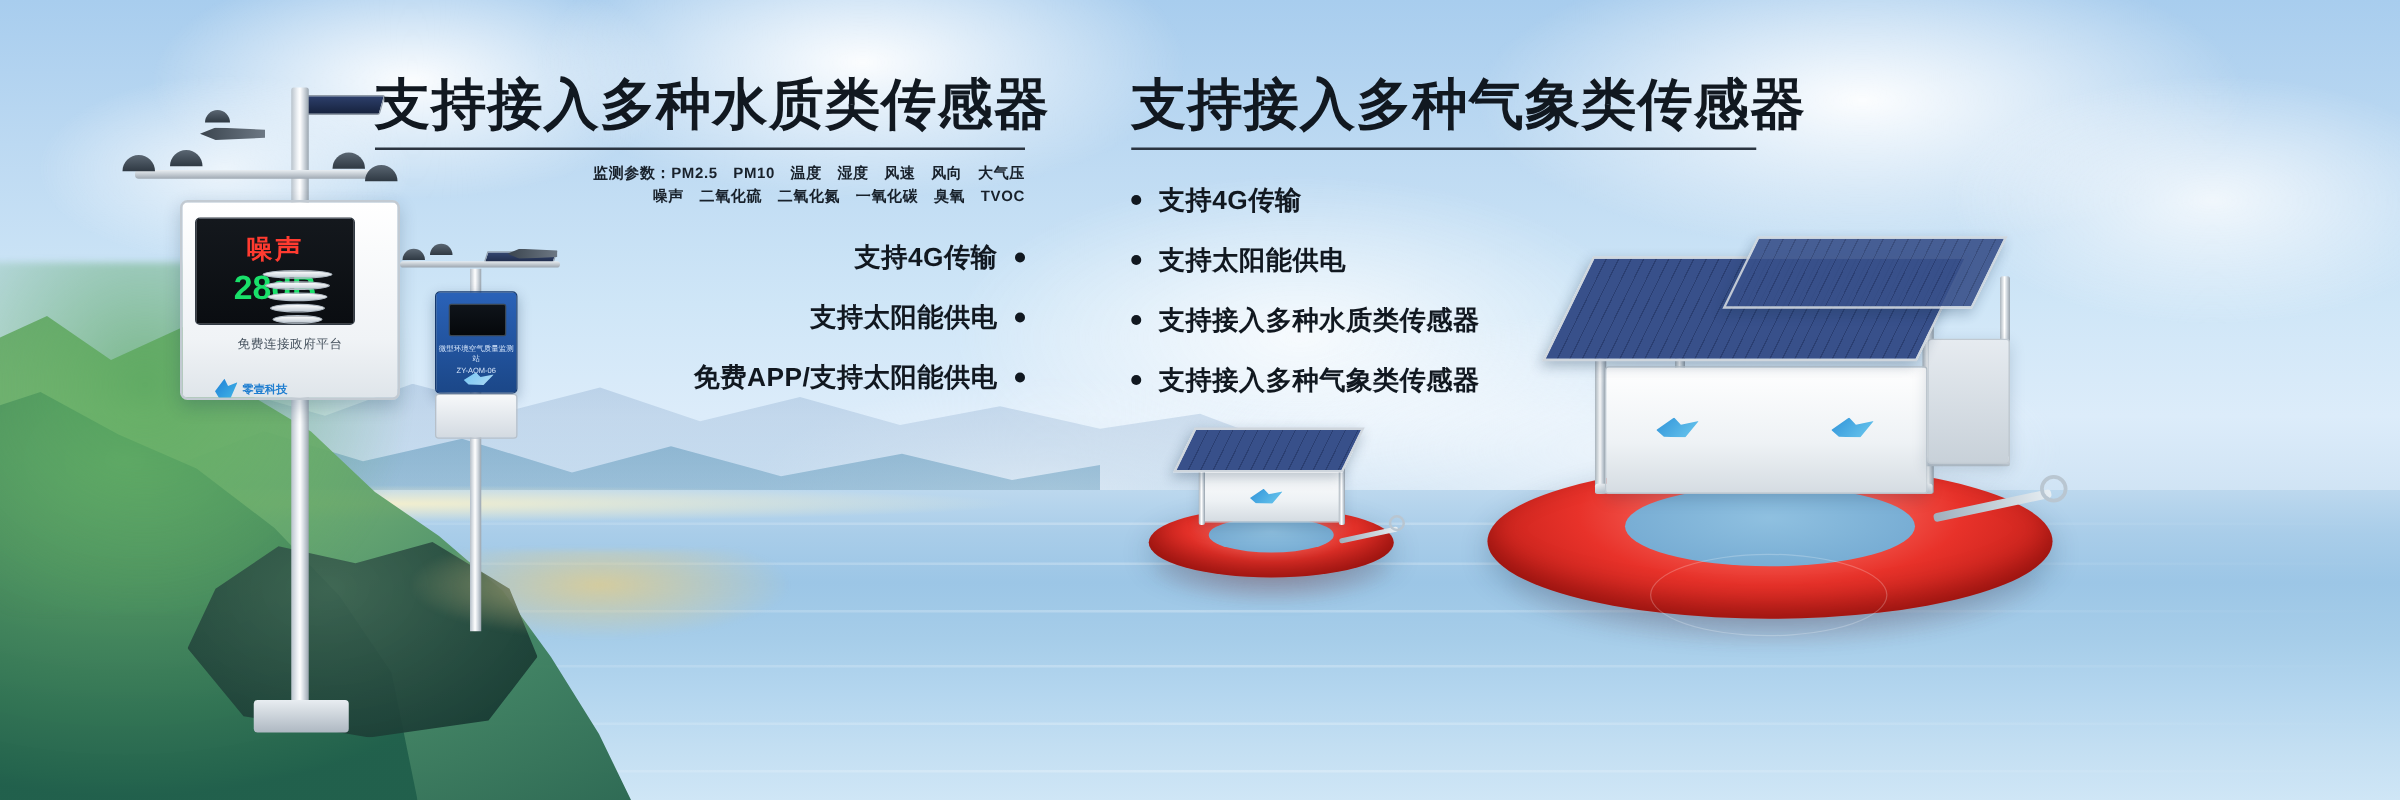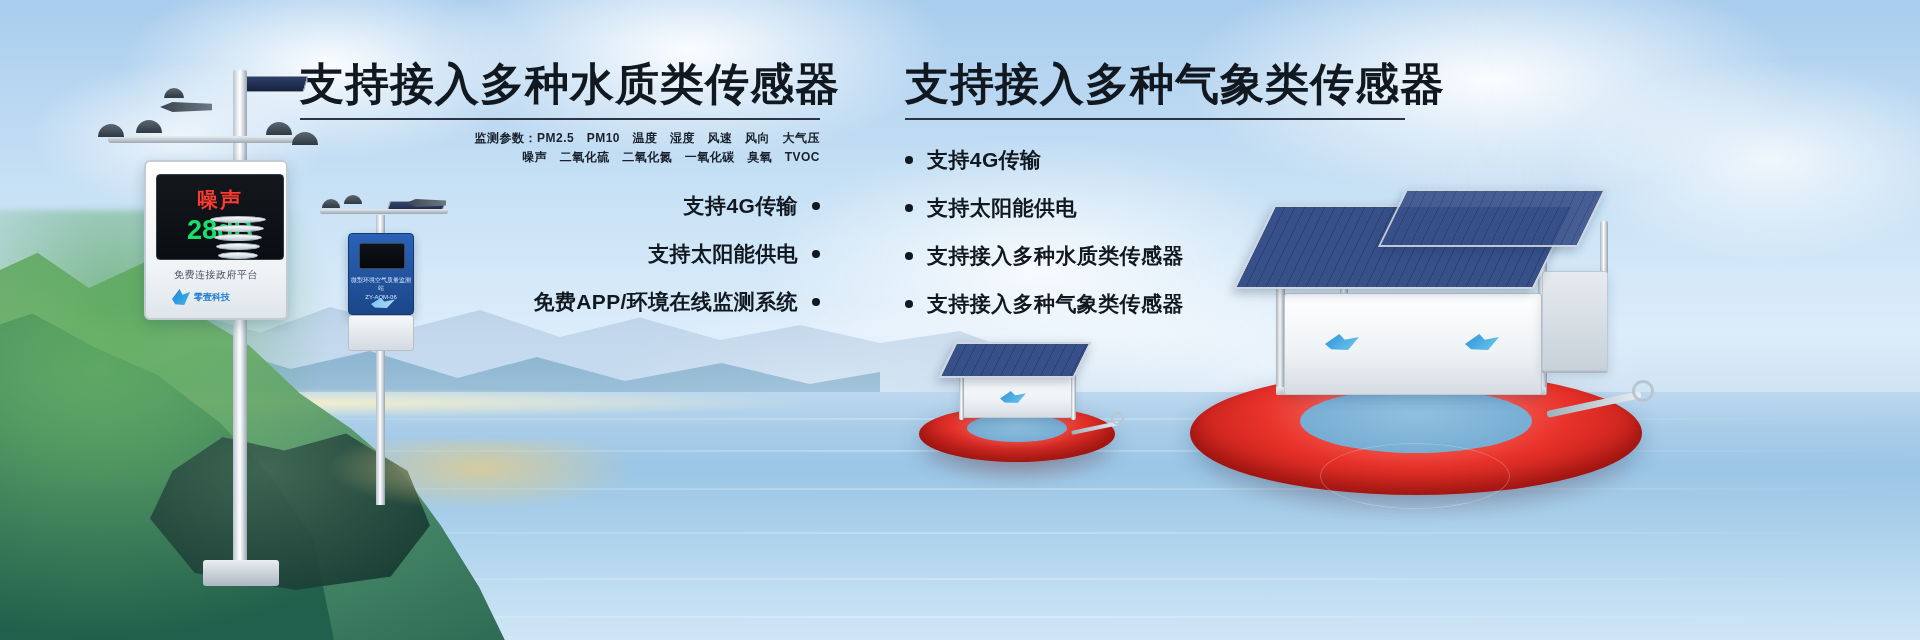--- a/index.html
+++ b/index.html
@@ -129,40 +129,40 @@
   .radshield i:nth-child(4){width:44px;margin-left:6px;}
   .radshield i:nth-child(5){width:40px;margin-left:8px;}
   .solar-small {
     position:absolute; left:180px; top:36px; width:66px; height:16px;
     background:linear-gradient(180deg,#2d3f6b,#16223d);
     border:1px solid #8f9aa6; border-radius:2px;
     transform:skewX(-16deg);
   }
 
   .panel-main {
-    position:absolute; left:84px; top:120px; width:144px; height:160px;
+    position:absolute; left:84px; top:120px; width:176px; height:160px;
     background:linear-gradient(180deg,#ffffff,#f0f3f6 70%,#dfe5ea);
     border:2px solid #c2cad2; border-radius:6px;
     box-shadow:0 5px 14px rgba(20,50,80,.22);
     overflow:hidden;
   }
   .noise-screen {
     position:absolute; left:10px; top:12px; width:128px; height:86px;
     background:linear-gradient(180deg,#14181d,#0a0d11);
     border-radius:4px; border:1px solid #333b44;
     display:flex; flex-direction:column; align-items:center; justify-content:center;
   }
   .noise-label { color:#ff3b30; font-size:21px; font-weight:700; letter-spacing:2px; line-height:1.1;}
   .noise-value { color:#19e06a; font-size:27px; font-weight:700; line-height:1.2; margin-top:3px;}
   .panel-caption {
     position:absolute; left:0; top:106px; width:100%; text-align:center;
     font-size:10px; color:#46525e; letter-spacing:.5px;
   }
   .brand-chip {
-    position:absolute; left:26px; top:124px; width:96px; height:22px;
+    position:absolute; left:26px; top:138px; width:96px; height:22px;
     display:flex; align-items:center; gap:4px;
   }
   .brand-mark {
     width:18px;height:16px;
     background:linear-gradient(135deg,#1e7fd6,#43b7e8);
     clip-path:polygon(0% 62%,42% 0%,58% 36%,100% 18%,68% 100%,18% 96%);
   }
   .brand-txt{font-size:9px;color:#1f7ed0;font-weight:700;}
 
   
@@ -416,21 +416,21 @@
     <div class="bullets">
       <div class="bullet">
         <span>支持4G传输</span>
         <span class="dot"></span>
       </div>
       <div class="bullet">
         <span>支持太阳能供电</span>
         <span class="dot"></span>
       </div>
       <div class="bullet">
-        <span>免费APP/环境在线监测系统</span>
+        <span>免费APP/支持太阳能供电</span>
         <span class="dot"></span>
       </div>
     </div>
   </div>
 
   <div class="txt-right">
     <div class="headline">支持接入多种气象类传感器</div>
     <div class="rule"></div>
     <div class="bullets">
       <div class="bullet">

